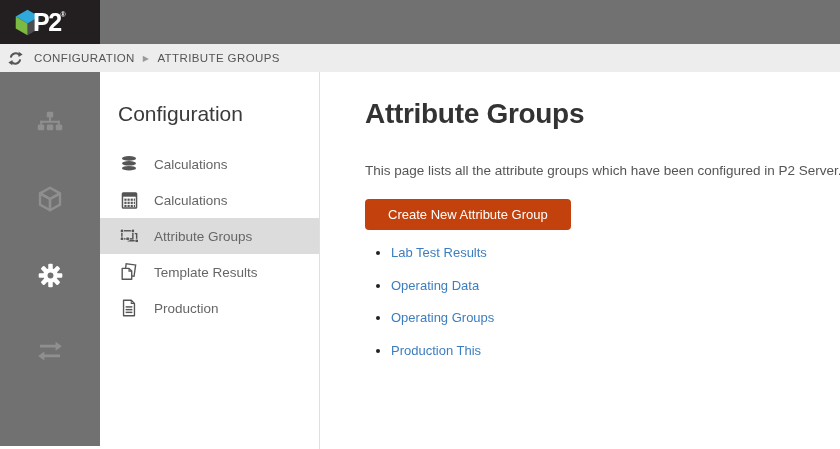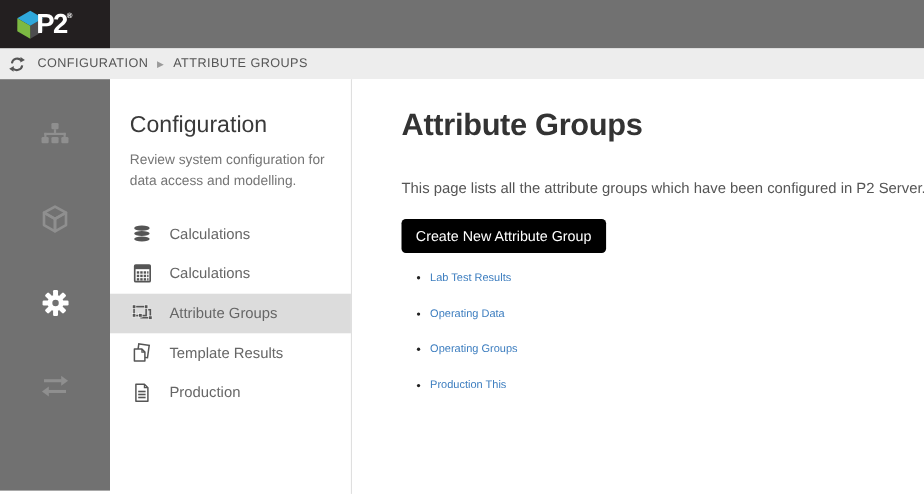--- a/index.html
+++ b/index.html
@@ -66,27 +66,27 @@
 
   
   .main {
     position: absolute; left: 321px; top: 72px; width: 519px; height: 377px;
     background: #ffffff; padding: 26px 0 0 44px;
   }
   .main-title { font-size: 28px; font-weight: 700; color: #333333; letter-spacing: -0.3px; }
   .intro { margin-top: 33px; font-size: 13.5px; color: #555555; white-space: nowrap; }
   .create-btn {
     margin-top: 21px; display: inline-block;
-    background: #000000; color: #ffffff; border: none; border-radius: 4px;
+    background: #c2410c; color: #ffffff; border: none; border-radius: 4px;
     font-family: "Liberation Sans", sans-serif;
-    font-size: 13px; padding: 8px 13px; cursor: pointer;
+    font-size: 13px; padding: 8px 23px; cursor: pointer;
   }
   .instruction { margin-top: 31px; font-size: 13.5px; color: #555555; }
   .group-list { margin: 13px 0 0 26px; list-style: disc outside; }
-  .group-list li { font-size: 10px; line-height: 18.5px; color: #222222; margin-top: 14px; }
+  .group-list li { font-size: 13px; line-height: 18.5px; color: #222222; margin-top: 14px; }
   .group-list a { color: #3C7DBF; text-decoration: none; cursor: pointer; }
 </style>
 </head>
 <body>
 
 <div class="topbar">
   <div class="logo-block">
     <svg class="logo-cube" viewBox="0 0 32 32">
       <polygon points="29,9.5 16,17 16,30 29,22.5" fill="#4D4D4F"></polygon>
       <polygon points="16,2 29,9.5 16,17 3,9.5" fill="#2FA8DC"></polygon>
@@ -157,21 +157,20 @@
         <polygon points="16.5,4.5 21.5,8.1 16.5,11.7"></polygon>
         <rect x="7" y="14.8" width="13" height="2.2"></rect>
         <polygon points="7.5,12.3 2.5,15.9 7.5,19.5"></polygon>
       </g>
     </svg>
   </div>
 </div>
 
 <div class="panel">
   <div class="panel-title">Configuration</div>
-  <div class="panel-desc">Review system configuration for data access and modelling.</div>
 
   <div class="menu">
     <div class="menu-item">
       <span class="menu-icon">
         <svg viewBox="0 0 20 20" width="20" height="20">
           <g fill="#555555">
             <ellipse cx="10" cy="4.4" rx="7" ry="2.3"></ellipse>
             <ellipse cx="10" cy="9.3" rx="7" ry="2.3"></ellipse>
             <ellipse cx="10" cy="14.2" rx="7" ry="2.3"></ellipse>
           </g>

